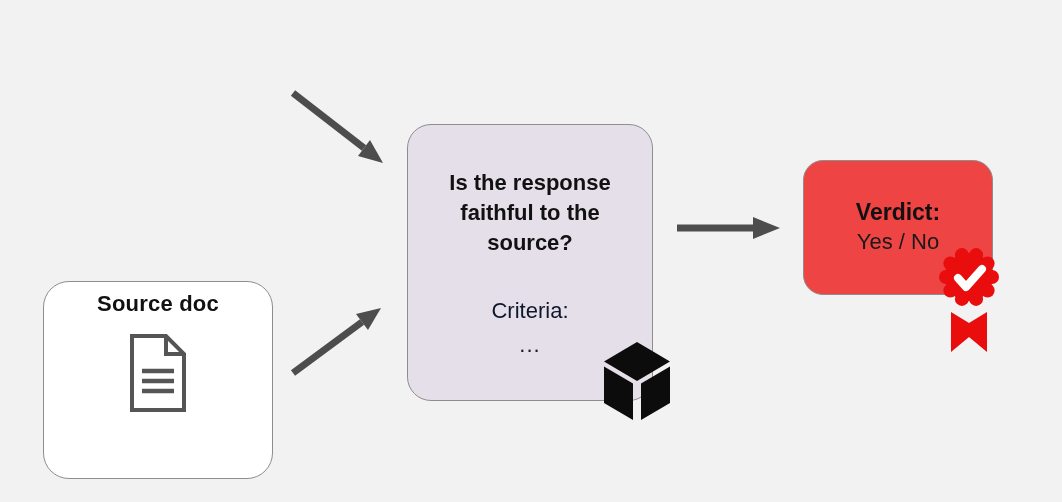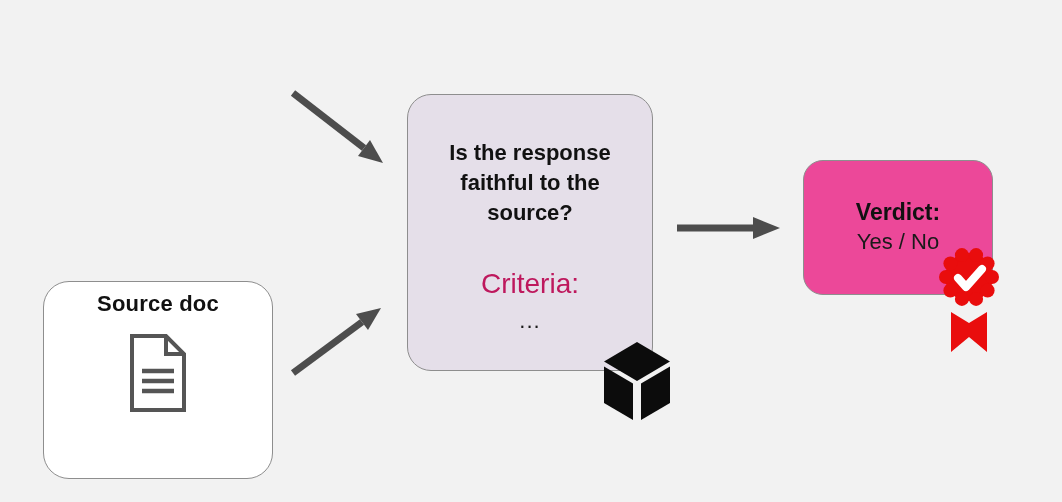--- a/index.html
+++ b/index.html
@@ -29,51 +29,51 @@
     letter-spacing: 0.2px;
   }
   
   .node-response { left: 45px; top: 32px; width: 230px; height: 188px; padding-top: 26px; }
   .node-response .node-label { margin-top: 16px; }
   
   .node-source { left: 43px; top: 281px; width: 230px; height: 198px; padding-top: 9px; }
   .node-source .icon-doc { margin-top: 16px; }
   
   .node-judge {
-    left: 407px; top: 94px; width: 246px; height: 277px;
+    left: 407px; top: 124px; width: 246px; height: 277px;
     background: #e5dfe9;
     border: 1px solid #8e8e8e;
     border-radius: 24px;
     padding-top: 43px;
     z-index: 1;
   }
   .judge-question {
     width: 190px;
     text-align: center;
     font-size: 22px;
     font-weight: 700;
     line-height: 30px;
   }
   .judge-criteria {
     margin-top: 40px;
-    font-size: 28px;
+    font-size: 22px;
     font-weight: 400;
-    color: #be185d;
+    color: #0f172a;
   }
   .judge-ellipsis {
     margin-top: 8px;
     font-size: 22px;
     font-weight: 400;
     color: #1a1a1a;
     letter-spacing: 1px;
   }
   
   .node-verdict {
     left: 803px; top: 160px; width: 190px; height: 135px;
-    background: #ec4899;
+    background: #ef4444;
     border: 1px solid #8e8e8e;
     border-radius: 20px;
     padding-top: 37px;
     z-index: 1;
   }
   .verdict-title { font-size: 23px; font-weight: 700; line-height: 29px; }
   .verdict-value { font-size: 22px; font-weight: 400; line-height: 29px; color: #1a1a1a; }
   
   .icon-layer { position: absolute; pointer-events: none; }
   .arrows-layer { position: absolute; left: 0; top: 0; width: 1062px; height: 502px; z-index: 0; }

